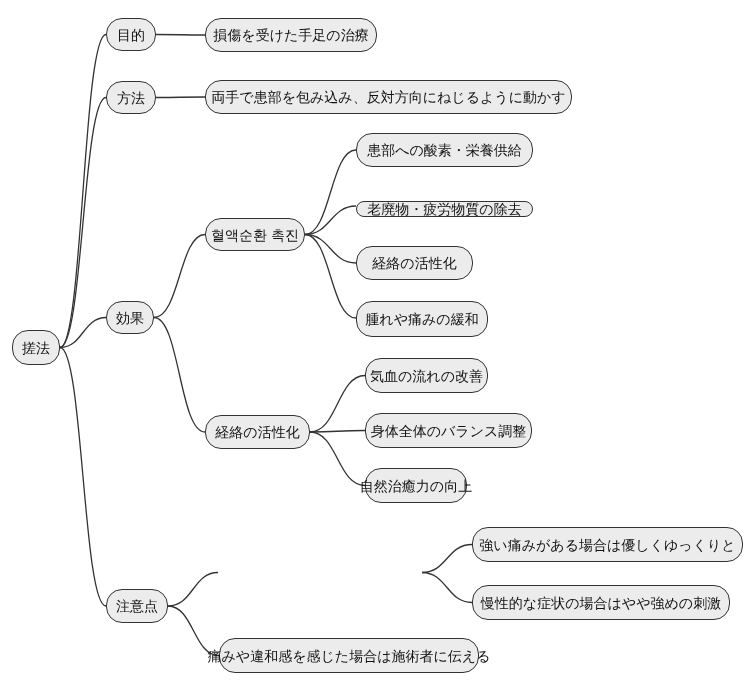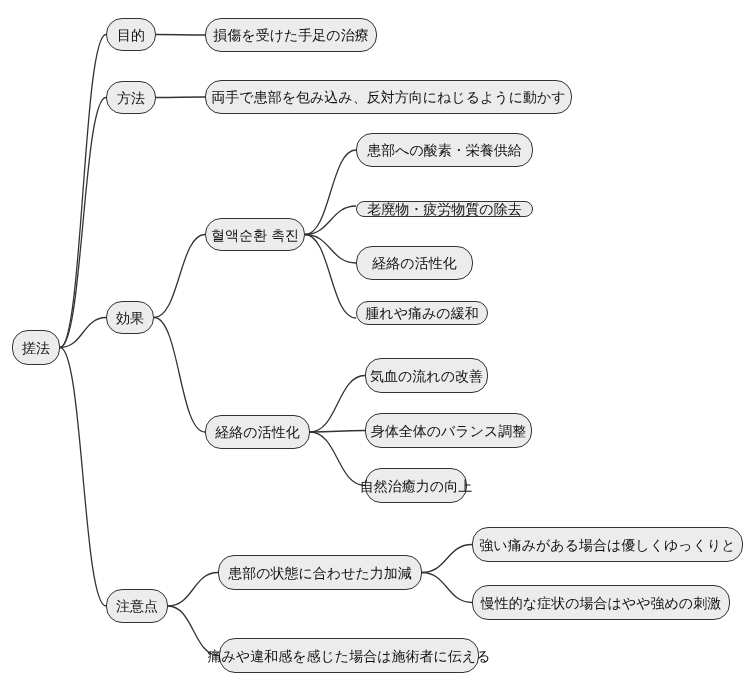--- a/index.html
+++ b/index.html
@@ -74,26 +74,25 @@
 
   <div class="node" style="left:106px; top:81px;  width:50px;  height:33px;">方法</div>
   <div class="node" style="left:205px; top:80px;  width:367px; height:34px;">両手で患部を包み込み、反対方向にねじるように動かす</div>
 
   <div class="node" style="left:106px; top:301px; width:48px;  height:33px;">効果</div>
 
   <div class="node" style="left:205px; top:218px; width:100px; height:33px;">혈액순환 촉진</div>
   <div class="node" style="left:356px; top:133px; width:177px; height:34px;">患部への酸素・栄養供給</div>
   <div class="node" style="left:356px; top:189px; width:177px; height:16px;margin-top:12px;">老廃物・疲労物質の除去</div>
   <div class="node" style="left:356px; top:246px; width:117px; height:34px;">経絡の活性化</div>
-  <div class="node" style="left:356px; top:301px; width:132px; height:24px;">腫れや痛みの緩和</div>
+  <div class="node" style="left:356px; top:301px; width:132px; height:36px;">腫れや痛みの緩和</div>
 
   <div class="node" style="left:205px; top:415px; width:105px; height:34px;">経絡の活性化</div>
   <div class="node" style="left:365px; top:358px; width:123px; height:35px;">気血の流れの改善</div>
   <div class="node" style="left:365px; top:413px; width:167px; height:35px;text-align:right;">身体全体のバランス調整</div>
   <div class="node" style="left:365px; top:468px; width:102px; height:35px;">自然治癒力の向上</div>
 
   <div class="node" style="left:106px; top:589px; width:62px;  height:34px;">注意点</div>
-  <div class="node" style="left:218px; top:555px; width:204px; height:35px;">患部の状態に合わせた力加減</div>
   <div class="node" style="left:472px; top:527px; width:271px; height:35px;">強い痛みがある場合は優しくゆっくりと</div>
   <div class="node" style="left:472px; top:585px; width:258px; height:35px;">慢性的な症状の場合はやや強めの刺激</div>
   <div class="node" style="left:219px; top:638px; width:260px; height:35px;">痛みや違和感を感じた場合は施術者に伝える</div>
 
 </div>
 
 </body></html>

